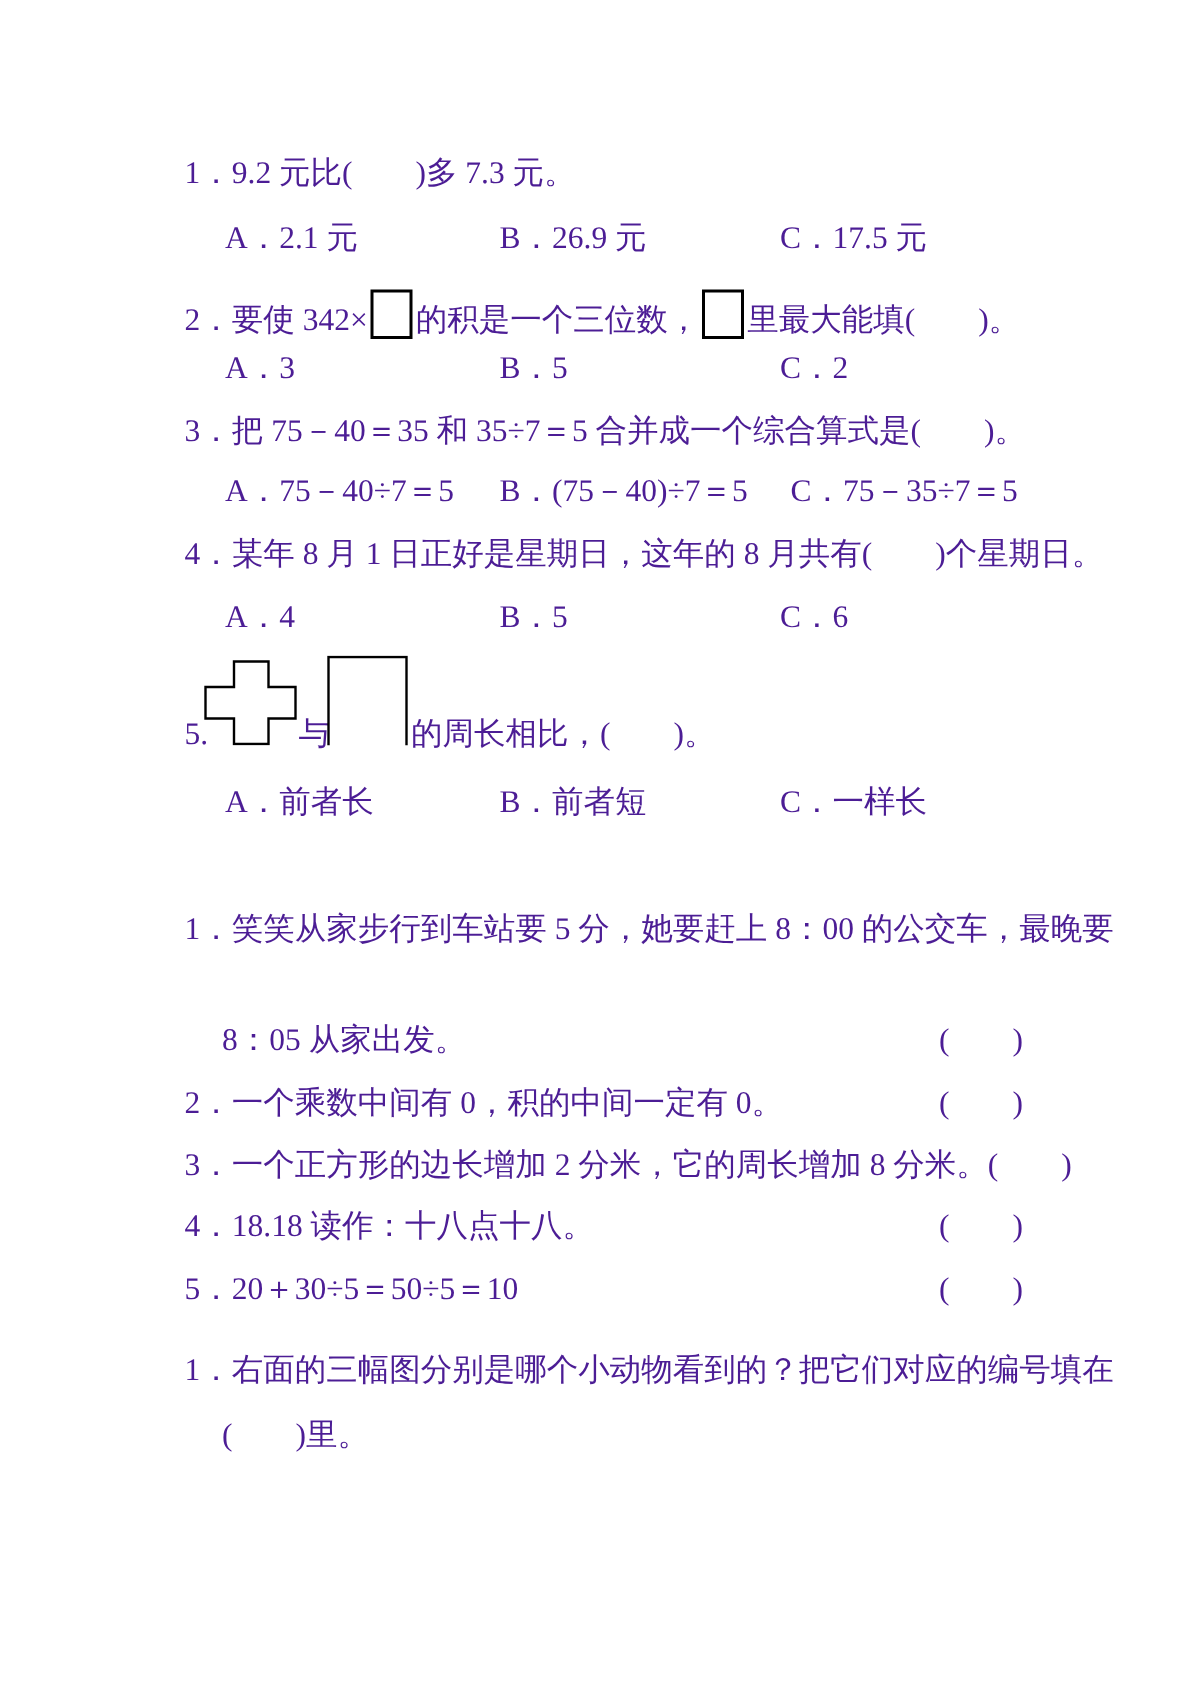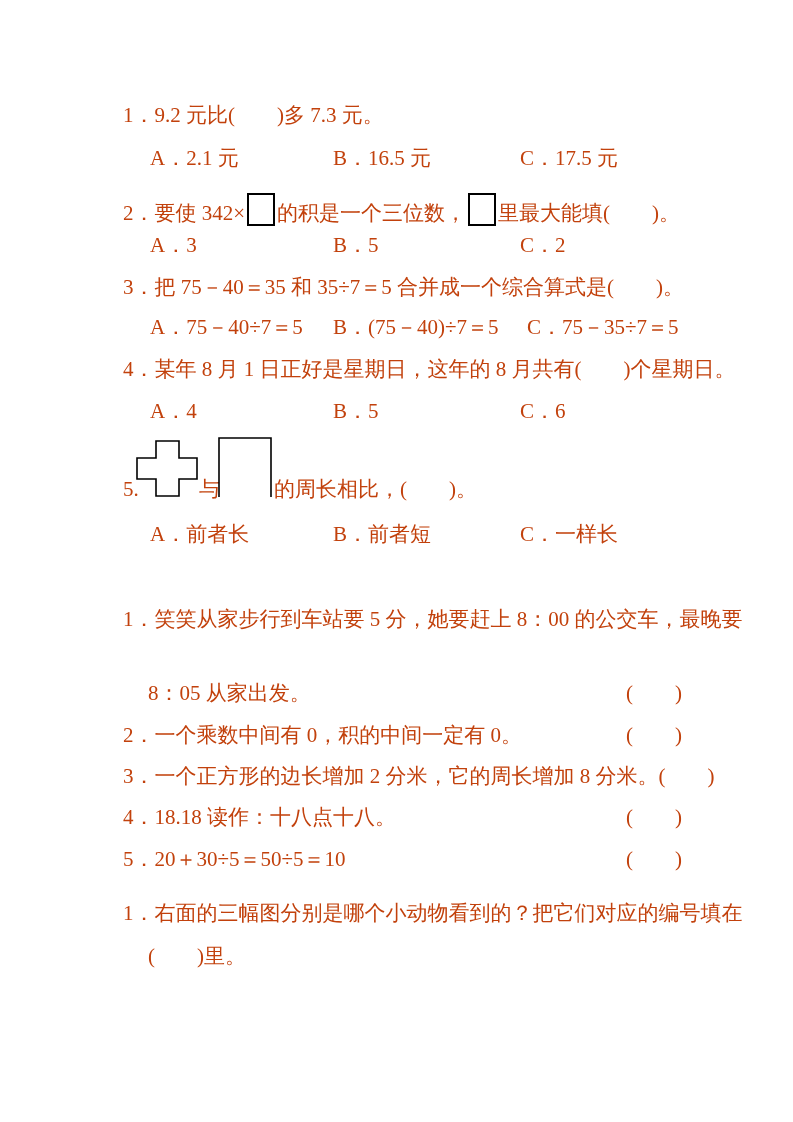--- a/index.html
+++ b/index.html
@@ -1,20 +1,20 @@
 <!DOCTYPE html>
 <html><head>
 <meta charset="utf-8">
 <style>
   html,body { margin:0; padding:0; }
   .page {
     position:relative;
     width:793px; height:1122px;
     background:#ffffff;
-    color:#c2410c;
+    color:#4c1d95;
     font-family:"Liberation Serif","DejaVu Serif",serif;
     font-size:21px;
     overflow:hidden;
   }
   .row {
     position:absolute;
     left:123px;
     width:562px;
     height:24px;
     line-height:23px;
@@ -50,21 +50,21 @@
 </head>
 <body>
 
 <div class="page">
 
   <div class="row" style="top:104px">
     <span class="num">1．</span><span>9.2 元比(　　)多 7.3 元。</span>
   </div>
   <div class="row" style="top:147px">
     <span class="opt opt-a">A．2.1 元</span>
-    <span class="opt opt-b">B．16.5 元</span>
+    <span class="opt opt-b">B．26.9 元</span>
     <span class="opt opt-c">C．17.5 元</span>
   </div>
 
   <div class="row" style="top:193px">
     <span class="num">2．</span><span>要使 342×</span><span class="blank-box"></span><span>的积是一个三位数，</span><span class="blank-box"></span><span>里最大能填(　　)。</span>
   </div>
   <div class="row" style="top:234px">
     <span class="opt opt-a">A．3</span>
     <span class="opt opt-b">B．5</span>
     <span class="opt opt-c">C．2</span>

